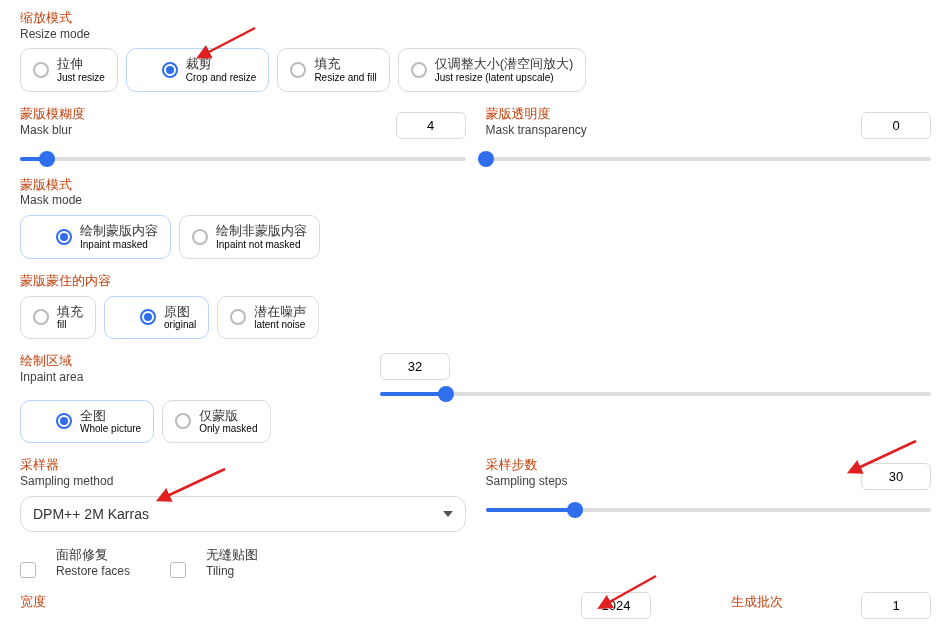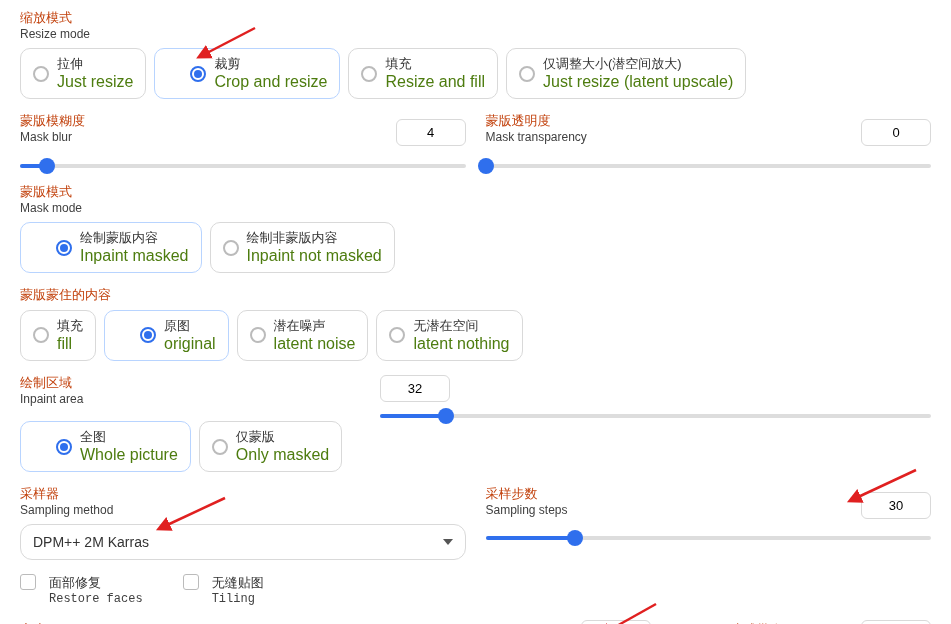--- a/index.html
+++ b/index.html
@@ -29,24 +29,24 @@
   .radio-dot {
     width: 16px; height: 16px; border-radius: 50%;
     border: 2px solid #bbb; position: relative; flex: none;
   }
   .radio-pill.selected .radio-dot { border-color: #2f6fed; }
   .radio-pill.selected .radio-dot::after {
     content: ""; position: absolute; width: 8px; height: 8px;
     background: #2f6fed; border-radius: 50%; left: 2px; top: 2px;
   }
   .radio-text .cn { display:block; font-size:13px; color:#333; }
-  .radio-text .en { display:block; font-size:16px; color:#4d7c0f; }
+  .radio-text .en { display:block; font-size:10px; color:#000000; }
 
   .check-row { display: flex; gap: 40px; margin: 8px 0 14px; }
-  .check-item { display: flex; align-items: flex-start; gap: 13px; font-family: Liberation Mono, monospace; }
+  .check-item { display: flex; align-items: flex-end; gap: 20px; }
   .check-box { width:16px; height:16px; border:1px solid #bbb; border-radius:3px; }
   .check-text .cn { display:block; font-size:13px; color:#333; }
   .check-text .en { display:block; font-size:12px; color:#404040; }
 
   .slider-wrap { position: relative; height: 8px; margin-top: 10px;}
   .slider-track { position:absolute; height:4px; background:#ddd; border-radius:2px; left:0; right:0; top:2px;}
   .slider-fill { position:absolute; height:4px; background:#2f6fed; border-radius:2px; left:0; top:2px;}
   .slider-thumb {
     position:absolute; width:16px; height:16px; border-radius:50%;
     background:#2f6fed; top:-4px; transform:translateX(-50%);
@@ -192,27 +192,20 @@
           <span class="en">original</span>
         </span>
     </div>
     <div class="radio-pill">
       <span class="radio-dot"></span>
         <span class="radio-text">
           <span class="cn">潜在噪声</span>
           <span class="en">latent noise</span>
         </span>
     </div>
-    <div class="radio-pill">
-      <span class="radio-dot"></span>
-        <span class="radio-text">
-          <span class="cn">无潜在空间</span>
-          <span class="en">latent nothing</span>
-        </span>
-    </div>
   </div>
 </div>
 
 <div class="hrow group">
   <div style="flex:0 0 340px">
     <div class="group-label">
       <span class="cn">绘制区域</span>
         <span class="en">Inpaint area</span>
     </div>
     <div class="radio-row" style="margin-top:14px;">

